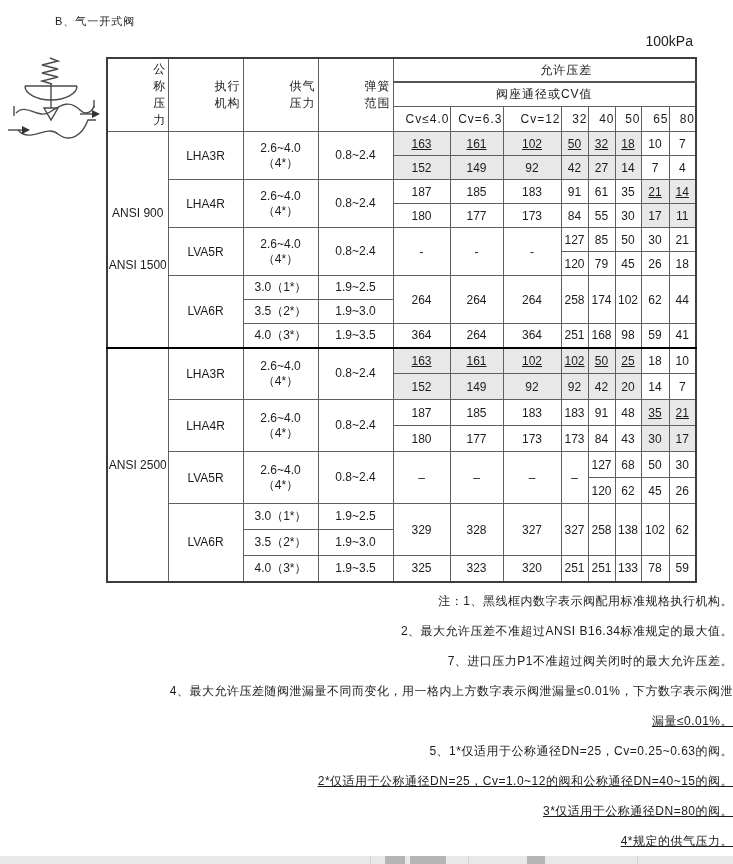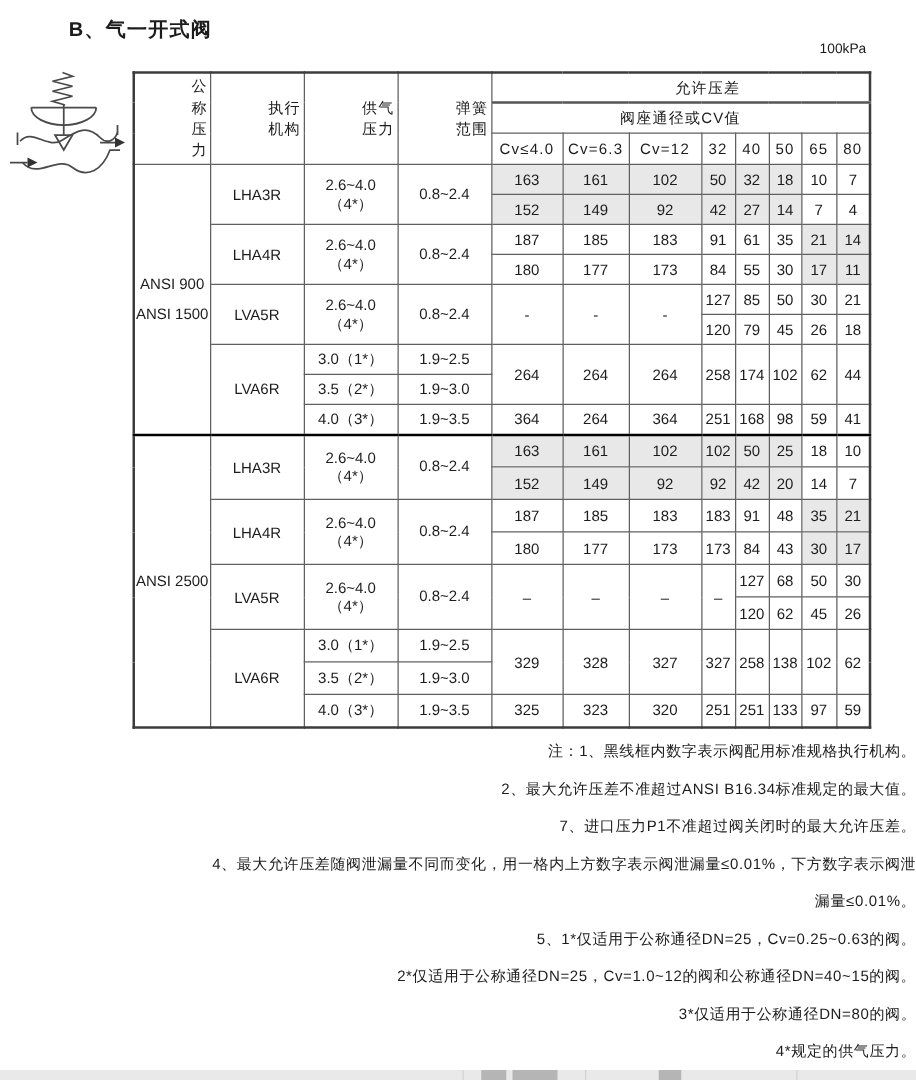--- a/index.html
+++ b/index.html
@@ -1,46 +1,46 @@
 <!DOCTYPE html>
 <html><head>
 <meta charset="utf-8">
 <style>
   html,body{margin:0;padding:0;}
   body{width:733px;height:864px;background:#ffffff;font-family:"Liberation Sans",sans-serif;color:#1c1c1c;position:relative;overflow:hidden;}
   #page{position:absolute;left:0;top:0;width:733px;height:864px;}
 
-  .page-title{position:absolute;left:55px;top:14px;font-size:16px;font-weight:700;letter-spacing:1px;}
-  .unit-label{position:absolute;left:493px;top:33px;width:200px;text-align:right;font-size:11px;}
+  .page-title{position:absolute;left:55px;top:14px;font-size:11px;font-weight:400;letter-spacing:1px;}
+  .unit-label{position:absolute;left:493px;top:33px;width:200px;text-align:right;font-size:14px;}
 
   .valve-icon{position:absolute;left:6px;top:56px;}
 
   .spec-table{position:absolute;left:106px;top:57px;border-collapse:collapse;table-layout:fixed;width:589px;font-size:12px;border:2px solid #3c3c3c;}
   .spec-table th,.spec-table td{border:1px solid #606060;text-align:center;vertical-align:middle;padding:0;font-weight:400;overflow:hidden;}
   .spec-table thead th{letter-spacing:1px;}
   .hrow1 th{height:22px;padding-left:44px;}
   .hrow2 th{height:23px;}
-  .hrow3 th{height:24px;letter-spacing:0;}
+  .hrow3 th{height:24px;letter-spacing:0;text-align:right;}
   th.dp{border-bottom:2px solid #555;}
   tr.s0{height:24px;}
   tr.s1{height:26px;}
-  td.pressure{line-height:24px;letter-spacing:0;}
+  td.pressure{line-height:52px;letter-spacing:0;}
   td.supply,td.spring{line-height:15px;}
   td.num{letter-spacing:0;}
   .hl{background:#e8e8e8;}
-  .bt{border-top:2px solid #000;}
+  .bt{border-top:2px solid #000;text-decoration:underline;}
   .bb{border-bottom:2px solid #000;}
   .bl{border-left:2px solid #000;}
   .br{border-right:2px solid #000;}
   tr.section-top td{border-top:2px solid #000;}
 
   .notes{position:absolute;left:88px;top:586px;width:645px;font-size:12px;letter-spacing:0.5px;text-align:right;}
   .note-line{height:30px;line-height:30px;white-space:nowrap;}
   .ind1{margin-left:30px;}
-  .ind2{margin-left:48px;}
+  .ind2{margin-left:48px;text-decoration:underline;}
 
   .bottom-strip{position:absolute;left:0;top:856px;width:733px;height:8px;background:#e9e9e9;}
   .bottom-strip .seg{position:absolute;top:0;height:8px;background:#b5b5b5;}
   .bottom-strip .sep{position:absolute;top:0;height:8px;width:1px;background:#d2d2d2;}
 </style>
 </head>
 <body>
 
 <div id="page">
 
@@ -290,21 +290,21 @@
         </tr>
         <tr class="s1">
           <td class="supply">4.0（3*）</td>
           <td class="spring">1.9~3.5</td>
           <td class="num">325</td>
           <td class="num">323</td>
           <td class="num">320</td>
           <td class="num">251</td>
           <td class="num">251</td>
           <td class="num">133</td>
-          <td class="num">97</td>
+          <td class="num">78</td>
           <td class="num">59</td>
         </tr>
       </tbody>
   </table>
 
   <div class="notes" id="notes">
       <div class="note-line">注：1、黑线框内数字表示阀配用标准规格执行机构。</div>
       <div class="note-line ind1">2、最大允许压差不准超过ANSI B16.34标准规定的最大值。</div>
       <div class="note-line ind1">7、进口压力P1不准超过阀关闭时的最大允许压差。</div>
       <div class="note-line ind1">4、最大允许压差随阀泄漏量不同而变化，用一格内上方数字表示阀泄漏量≤0.01%，下方数字表示阀泄</div>

